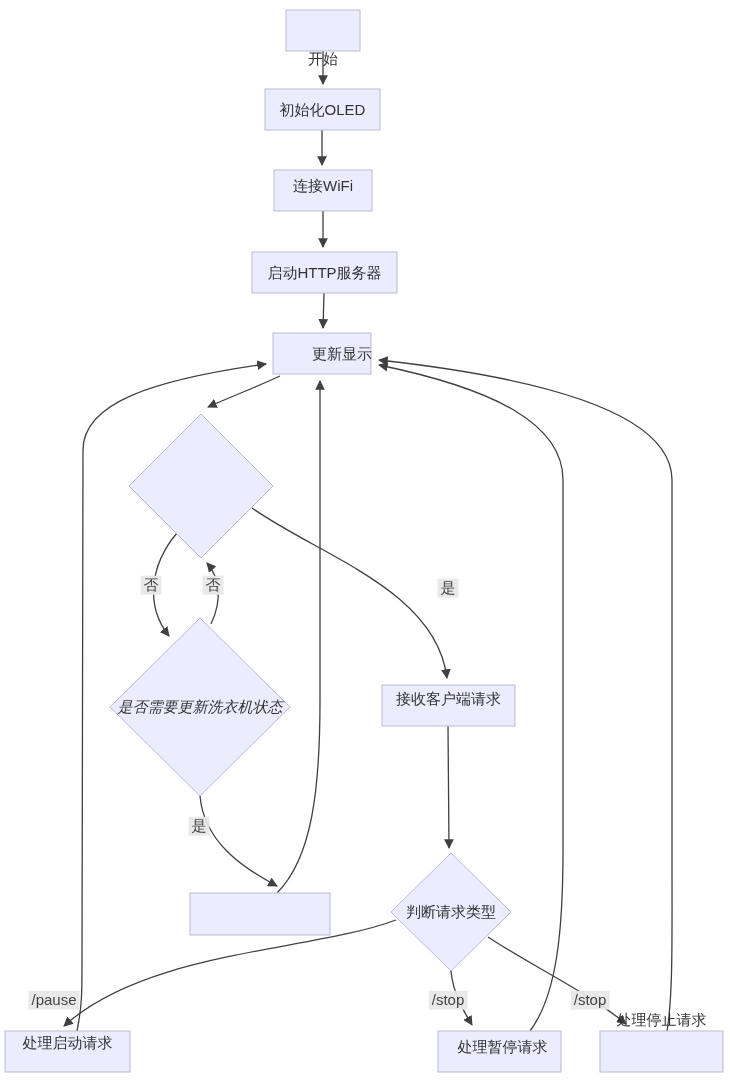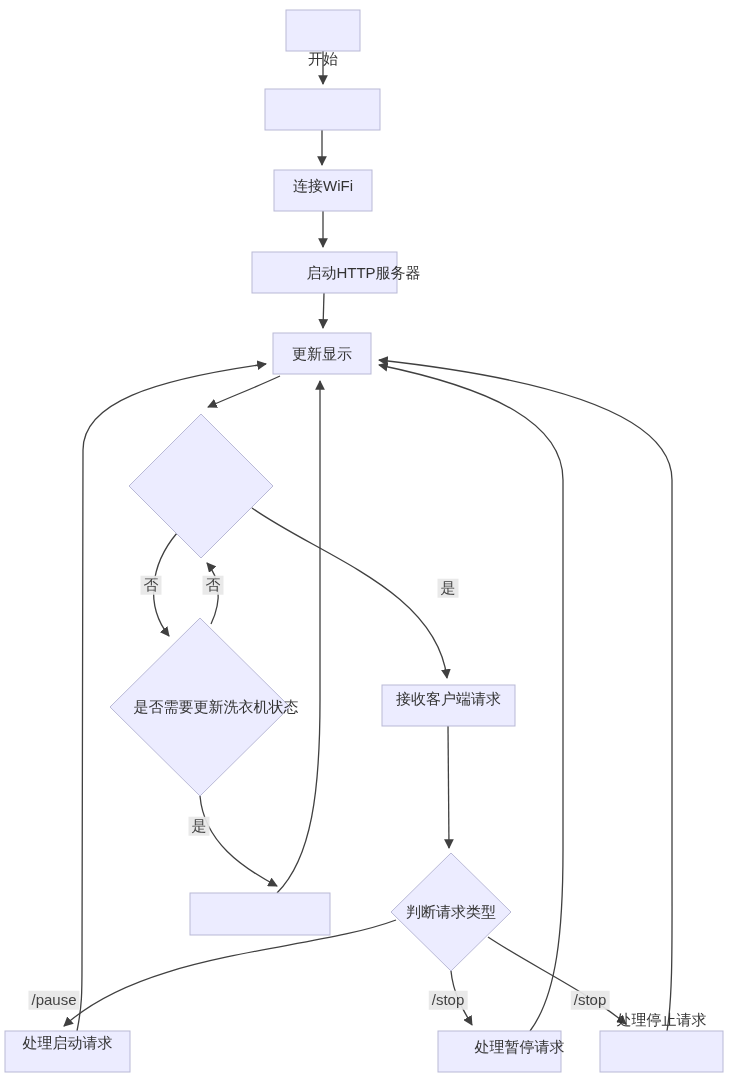--- a/index.html
+++ b/index.html
@@ -62,28 +62,29 @@
     <polygon class="node-shape" points="200,618 290,707 200,796 110,707"></polygon>
     <rect class="node-shape" x="190" y="893" width="140" height="42"></rect>
     <rect class="node-shape" x="382" y="685" width="133" height="41"></rect>
     <polygon class="node-shape" points="451,853 511,912 451,971 391,912"></polygon>
     <rect class="node-shape" x="5" y="1031" width="125" height="41"></rect>
     <rect class="node-shape" x="438" y="1031" width="123" height="41"></rect>
     <rect class="node-shape" x="600" y="1031" width="123" height="41"></rect>
   </svg>
 
   <div class="node-label" style="left:286px;top:10px;width:74px;height:41px;margin-top:28px;">开始</div>
+  <div class="node-label" style="left:265px;top:89px;width:115px;height:41px;">初始化OLED</div>
   <div class="node-label" style="left:274px;top:170px;width:98px;height:32px;">连接WiFi</div>
-  <div class="node-label" style="left:252px;top:252px;width:145px;height:41px;padding-left:39px;">启动HTTP服务器</div>
-  <div class="node-label" style="left:273px;top:333px;width:98px;height:41px;">更新显示</div>
-  <div class="node-label" style="left:111px;top:687px;width:210px;height:40px;">是否需要更新洗衣机状态</div>
+  <div class="node-label" style="left:252px;top:252px;width:145px;height:41px;">启动HTTP服务器</div>
+  <div class="node-label" style="left:273px;top:333px;width:98px;height:41px;padding-left:20px;">更新显示</div>
+  <div class="node-label" style="left:95px;top:687px;width:210px;height:40px;font-style:italic;">是否需要更新洗衣机状态</div>
   <div class="node-label" style="left:382px;top:685px;width:133px;height:27px;">接收客户端请求</div>
   <div class="node-label" style="left:381px;top:892px;width:140px;height:40px;">判断请求类型</div>
   <div class="node-label" style="left:5px;top:1031px;width:125px;height:24px;">处理启动请求</div>
-  <div class="node-label" style="left:458px;top:1031px;width:123px;height:31px;">处理暂停请求</div>
+  <div class="node-label" style="left:441px;top:1031px;width:123px;height:31px;">处理暂停请求</div>
   <div class="node-label" style="left:600px;top:994px;width:123px;height:52px;">处理停止请求</div>
 
   <div class="edge-label" style="left:151px;top:585px;">否</div>
   <div class="edge-label" style="left:213px;top:585px;">否</div>
   <div class="edge-label" style="left:448px;top:588px;">是</div>
   <div class="edge-label" style="left:199px;top:826px;">是</div>
   <div class="edge-label" style="left:54px;top:1000px;">/pause</div>
   <div class="edge-label" style="left:448px;top:1000px;">/stop</div>
   <div class="edge-label" style="left:590px;top:1000px;">/stop</div>
 

